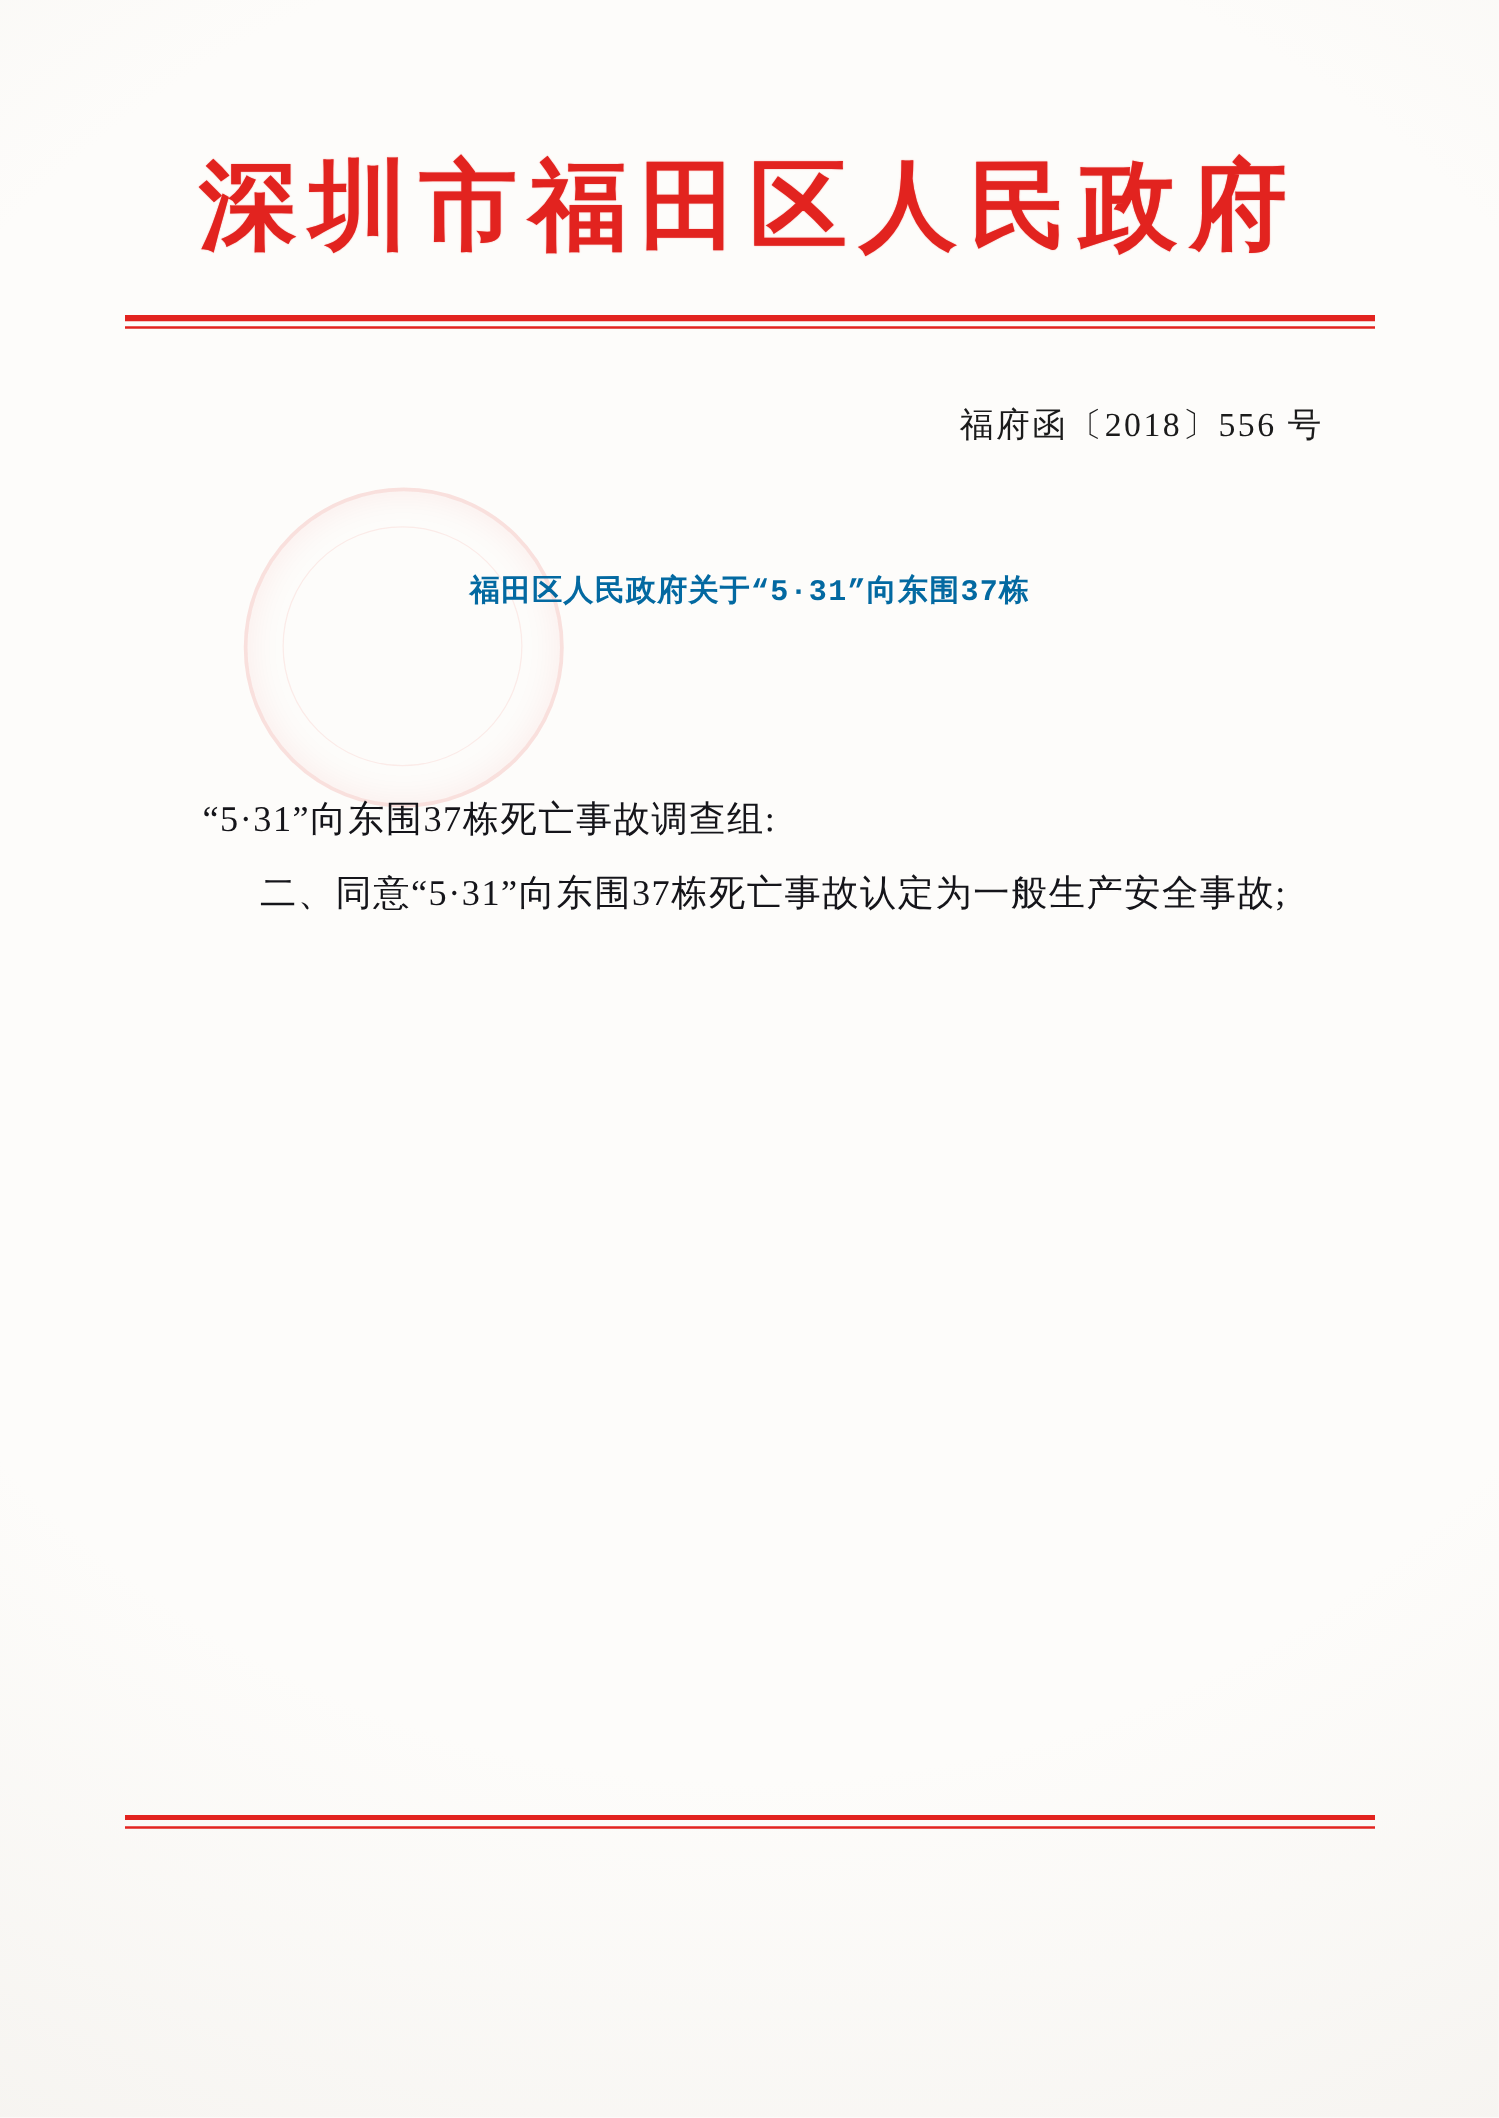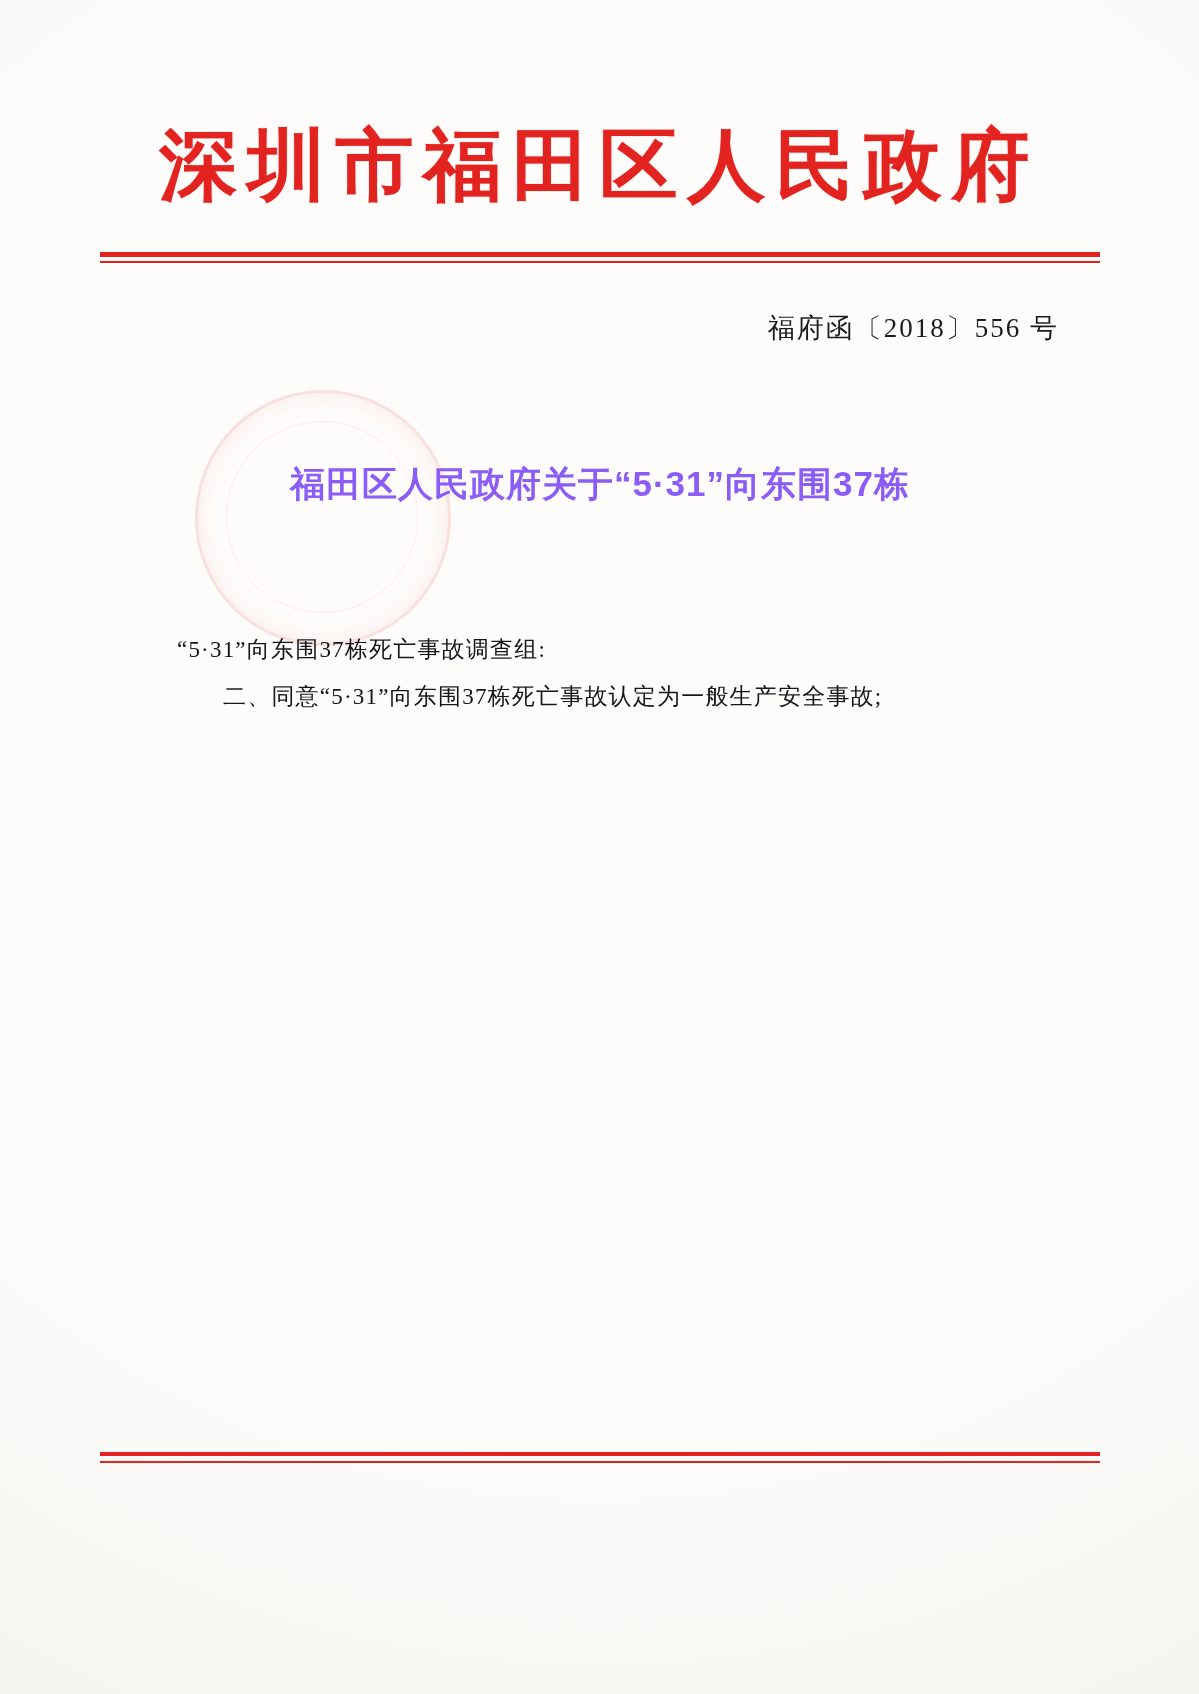--- a/index.html
+++ b/index.html
@@ -65,21 +65,21 @@
     height: 2px;
     background: #e2231f;
     width: 100%;
     margin-top: 4px;
   }
 
   
   .doc-number {
     position: absolute;
     right: 140px;
-    top: 310px;
+    top: 322px;
     font-family: "Liberation Serif", serif;
     font-size: 27px;
     letter-spacing: 2px;
     color: #1b1b1b;
   }
 
   
   .seal-ghost {
     position: absolute;
     left: 195px;
@@ -100,44 +100,44 @@
     border: 1px solid rgba(226,35,31,0.08);
   }
 
   
   .doc-title {
     position: absolute;
     left: 150px;
     top: 455px;
     width: 900px;
     text-align: center;
-    font-family: Liberation Sans, sans-serif;
+    font-family: Liberation Mono, monospace;
     font-weight: bold;
-    font-size: 35px;
+    font-size: 24px;
     line-height: 1.65;
     letter-spacing: 1px;
-    color: #8b5cf6;
+    color: #0369a1;
   }
 
   
   .body-block {
     position: absolute;
     left: 148px;
     top: 628px;
     width: 905px;
   }
   .para {
     font-family: "Liberation Serif", "DejaVu Serif", serif;
-    font-size: 23px;
+    font-size: 29px;
     line-height: 1.95;
     letter-spacing: 1.2px;
     text-align: justify;
     text-justify: inter-ideograph;
     color: #15151a;
-    margin: 0 0 2px 15px;
+    margin: 0 0 2px 0;
   }
   .para.indent {
     text-indent: 60px;
   }
   .para.salutation {
     text-indent: 14px;
   }
 
   
   .footer-rule-wrap {

